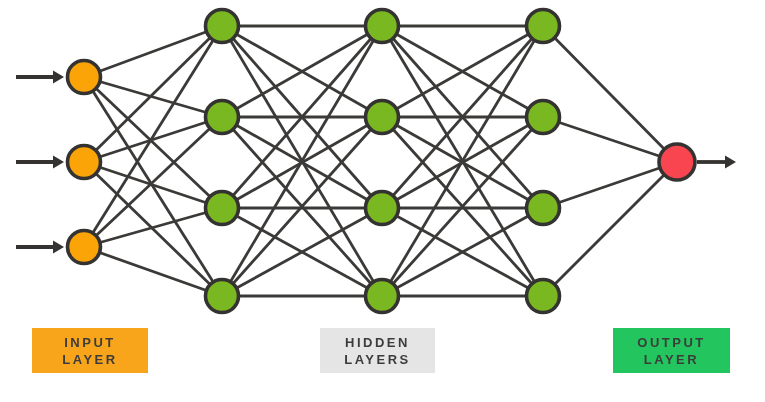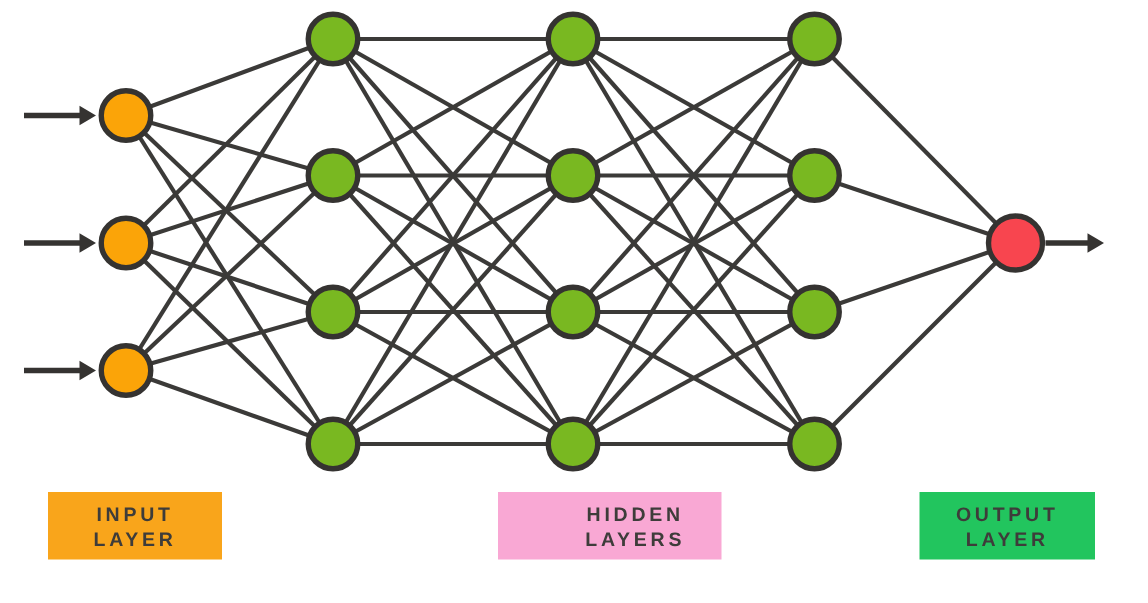--- a/index.html
+++ b/index.html
@@ -123,21 +123,21 @@
         <circle cx="543" cy="296" r="16.5" fill="#79b821" stroke="#353331" stroke-width="3.6"></circle>
         <circle cx="677" cy="162" r="18" fill="#f8454f" stroke="#353331" stroke-width="3.6"></circle>
       </g>
     </svg>
 
   <div class="layer-label" style="left: 32px; top: 328px; width: 116px; height: 45px; background: rgb(249, 165, 27);">
     <div class="line">INPUT</div>
     <div class="line">LAYER</div>
   </div>
 
-  <div class="layer-label" style="left: 332px; top: 328px; width: 115px; height: 45px; background: #f9a8d4; padding-left: 34px;">
+  <div class="layer-label" style="left: 320px; top: 328px; width: 115px; height: 45px; background: #e5e5e5;">
     <div class="line">HIDDEN</div>
     <div class="line">LAYERS</div>
   </div>
 
   <div class="layer-label" style="left: 613px; top: 328px; width: 117px; height: 45px; background: #22c55e;">
     <div class="line">OUTPUT</div>
     <div class="line">LAYER</div>
   </div>
 </div>
 

